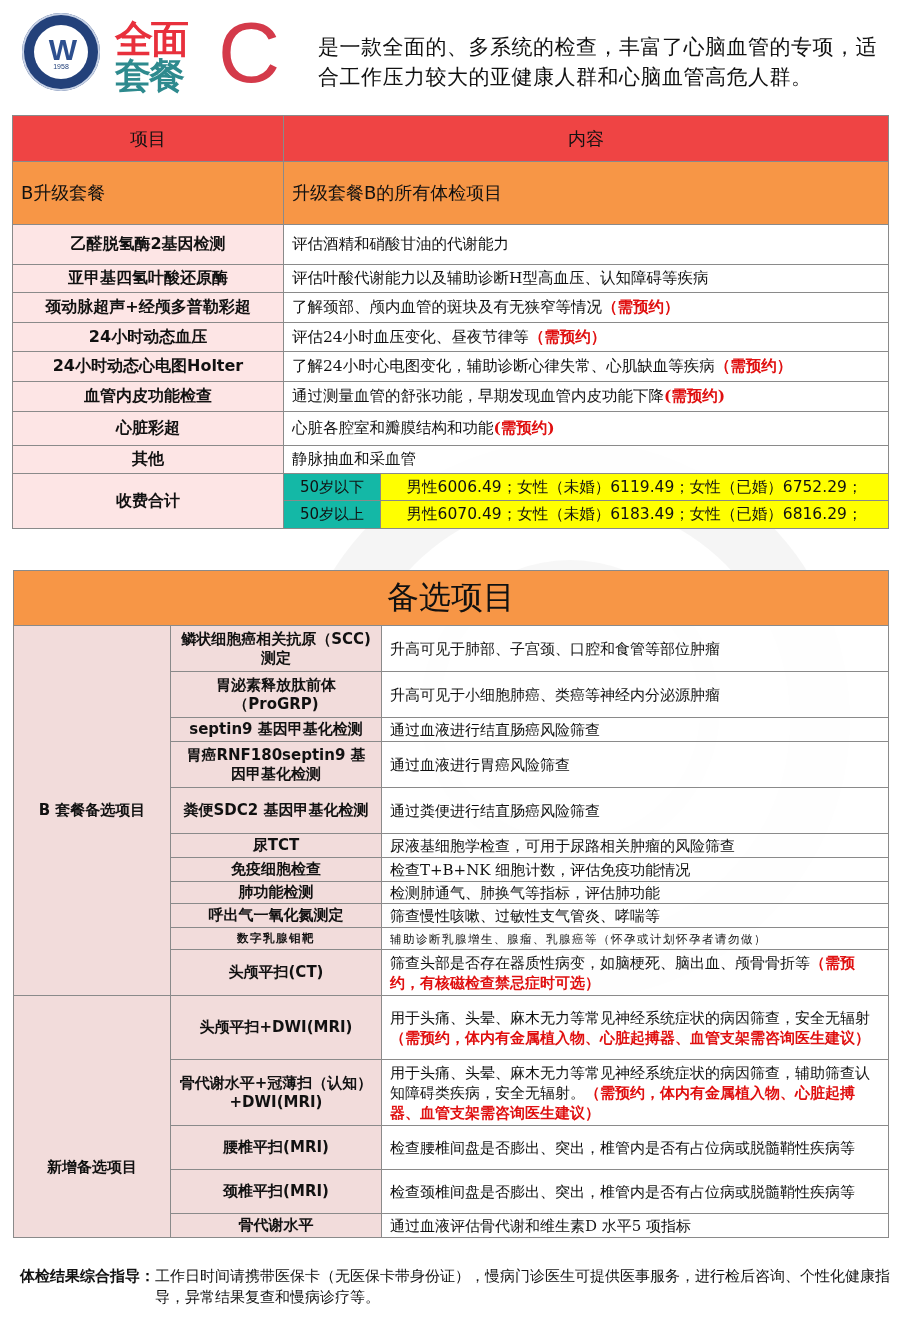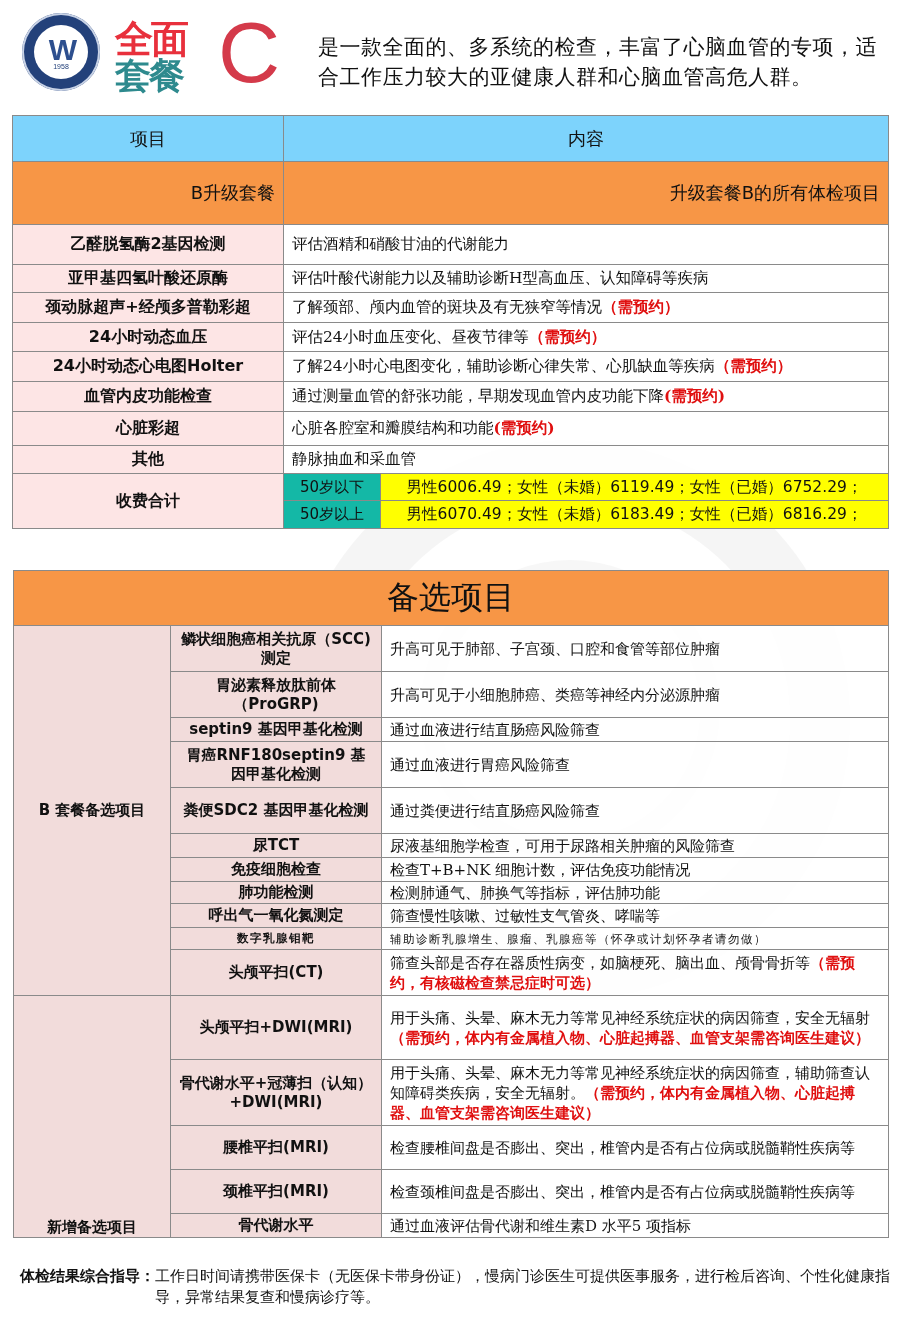--- a/index.html
+++ b/index.html
@@ -11,22 +11,22 @@
   .logo-inner{position:absolute;left:12px;top:12px;width:54px;height:54px;border-radius:50%;background:#fff;}
   .logo-w{position:absolute;left:0;top:8px;width:54px;text-align:center;font:bold 30px "Liberation Sans",sans-serif;color:#2d4f8e;letter-spacing:-4px;}
   .logo-year{position:absolute;left:0;top:38px;width:54px;text-align:center;font:7px "Liberation Sans",sans-serif;color:#23417a;}
   .pkg1{position:absolute;left:115px;top:20px;font:bold 38px "DejaVu Sans",sans-serif;color:#e8303c;letter-spacing:-2px;line-height:38px;}
   .pkg2{position:absolute;left:115px;top:58px;font:bold 36px "DejaVu Sans",sans-serif;color:#2e8a8e;letter-spacing:-2px;line-height:36px;}
   .pkg-letter{position:absolute;left:218px;top:2px;font:86px "Liberation Sans",sans-serif;color:#d43a4a;line-height:100px;}
   .intro{position:absolute;left:318px;top:32px;width:580px;font:21px "DejaVu Serif",serif;line-height:30px;letter-spacing:0.5px;}
   table{border-collapse:collapse;position:absolute;z-index:2;}
   td{border:1px solid #8a8a8a;padding:0 8px;}
   .t1{left:12px;top:115px;width:877px;}
-  .t1 .hd td{background:#7dd3fc;height:45px;text-align:center;font-size:18px;}
-  .t1 .or td{background:#f79646;height:62px;text-align:right;font-size:18px;margin-top:46px;}
+  .t1 .hd td{background:#ef4444;height:45px;text-align:center;font-size:18px;}
+  .t1 .or td{background:#f79646;height:62px;text-align:left;font-size:18px;margin-top:46px;}
   .t1 .c1{background:#fde5e5;text-align:center;font-size:16px;width:254px;font-weight:bold;}
   .t1 .c2{background:rgba(255,255,255,0.85);font-size:15.5px;font-family:"DejaVu Serif",serif;}
   .red{color:#e01010;font-weight:bold;}
   .t1 .age{background:#14b8a6;text-align:center;font-size:15px;width:96px;padding:0;}
   .t1 .price{background:#ffff00;font-size:15.5px;text-align:center;padding:0 2px;white-space:nowrap;}
   .t2{left:13px;top:570px;width:876px;}
   .t2 .title td{background:#f79646;height:54px;text-align:center;font-size:32px;font-family:"DejaVu Sans",sans-serif;}
   .t2 .g{background:#f2dcdb;text-align:center;font-size:15px;width:140px;font-weight:bold;}
   .t2 .n{background:#f2dcdb;text-align:center;font-size:15px;width:194px;font-weight:bold;line-height:19px;}
   .t2 .d{background:rgba(255,255,255,0.85);font-size:15px;font-family:"DejaVu Serif",serif;line-height:20px;}
@@ -154,21 +154,21 @@
   </tr>
   <tr style="height:22px">
     <td class="n small">数字乳腺钼靶</td>
     <td class="d small"><span>辅助诊断乳腺增生、腺瘤、乳腺癌等（怀孕或计划怀孕者请勿做）</span><span class="red"></span></td>
   </tr>
   <tr style="height:46px">
     <td class="n">头颅平扫(CT)</td>
     <td class="d"><span>筛查头部是否存在器质性病变，如脑梗死、脑出血、颅骨骨折等</span><span class="red">（需预约，有核磁检查禁忌症时可选）</span></td>
   </tr>
   <tr style="height:64px">
-    <td class="g" rowspan="5" style="vertical-align:bottom;"><span>新增备选项目</span></td>
+    <td class="g" rowspan="5" style="vertical-align:bottom;padding-bottom:60px;"><span>新增备选项目</span></td>
     <td class="n">头颅平扫+DWI(MRI)</td>
     <td class="d"><span>用于头痛、头晕、麻木无力等常见神经系统症状的病因筛查，安全无辐射</span><span class="red">（需预约，体内有金属植入物、心脏起搏器、血管支架需咨询医生建议）</span></td>
   </tr>
   <tr style="height:66px">
     <td class="n">骨代谢水平+冠薄扫（认知）+DWI(MRI)</td>
     <td class="d"><span>用于头痛、头晕、麻木无力等常见神经系统症状的病因筛查，辅助筛查认知障碍类疾病，安全无辐射。</span><span class="red">（需预约，体内有金属植入物、心脏起搏器、血管支架需咨询医生建议）</span></td>
   </tr>
   <tr style="height:44px">
     <td class="n">腰椎平扫(MRI)</td>
     <td class="d"><span>检查腰椎间盘是否膨出、突出，椎管内是否有占位病或脱髓鞘性疾病等</span><span class="red"></span></td>

